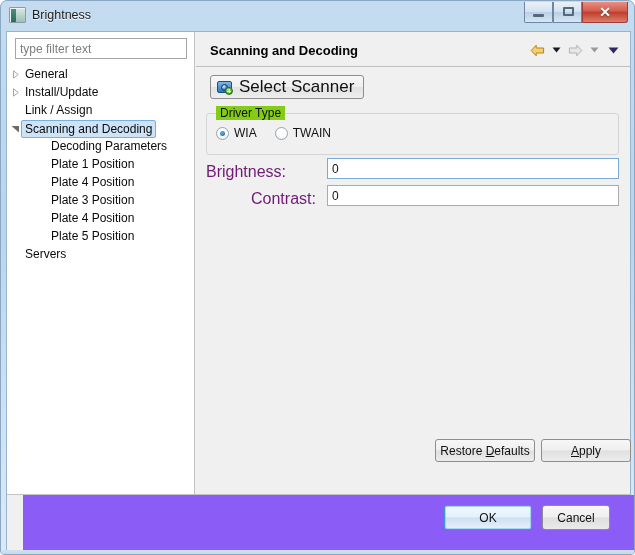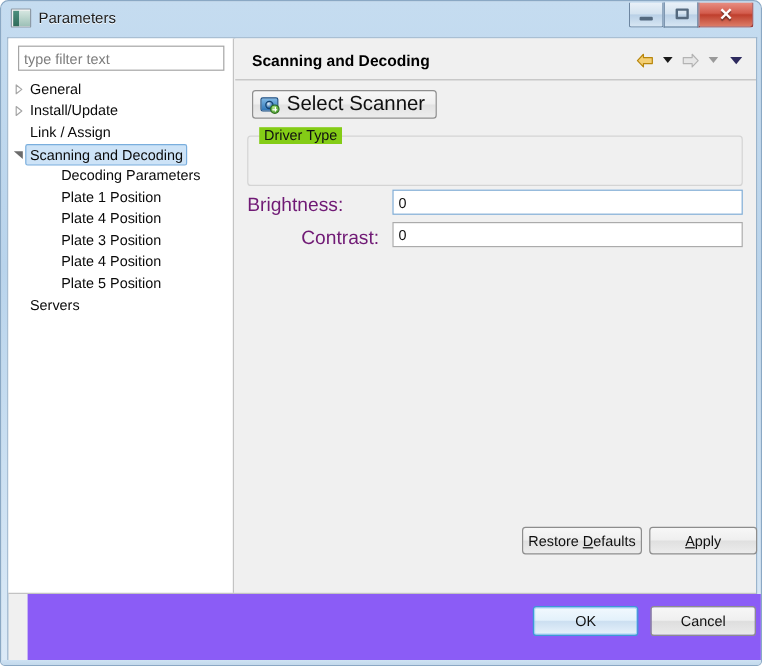--- a/index.html
+++ b/index.html
@@ -428,21 +428,21 @@
   }
   #ok-button {
     left: 421px;
     width: 88px;
     background: linear-gradient(to bottom, #f2f9fe 0%, #e3f1fb 47%, #ccdff1 52%, #e7f2fb 100%);
     border: 1px solid #3c9ad6;
     box-shadow: 0 0 0 1px rgba(110,190,235,0.55) inset;
   }
   #cancel-button {
     left: 519px;
-    width: 88px;
+    width: 68px;
     background: linear-gradient(to bottom, #f7f7f7 0%, #efefef 47%, #dedede 52%, #eaeaea 100%);
     border: 1px solid #8d8d8d;
   }
 
   
   #frame-bottom {
     position: absolute;
     left: 0; top: 549px;
     width: 635px;
     height: 6px;
@@ -452,21 +452,21 @@
 </head>
 <body>
 
 <div id="window">
 
   <div id="titlebar">
     <div id="title-icon">
       <div class="tl-a"></div>
         <div class="tl-b"></div>
     </div>
-    <div id="title-text">Parameters</div>
+    <div id="title-text">Brightness</div>
 
     <div class="wc" id="btn-min">
       <span class="glyph"></span>
     </div>
     <div class="wc" id="btn-max">
       <span class="glyph"></span>
     </div>
     <div class="wc" id="btn-close">
       <span class="glyph">✕</span>
     </div>
@@ -560,20 +560,30 @@
         <span class="scanner-icon">
           <span class="body"></span>
             <span class="lens"></span>
             <span class="plus"></span>
         </span>
         <span>Select Scanner</span>
       </div>
 
       <div id="driver-group">
         <div id="driver-legend">Driver Type</div>
+        <div class="radio-row">
+          <label class="radio checked">
+            <span class="dot"></span>
+            <span>WIA</span>
+          </label>
+          <label class="radio">
+            <span class="dot"></span>
+            <span>TWAIN</span>
+          </label>
+        </div>
       </div>
 
       <div class="field-label" id="brightness-label">Brightness:</div>
       <input class="field-input" id="brightness-input" type="text" value="0" style="">
 
       <div class="field-label" id="contrast-label">Contrast:</div>
       <input class="field-input" id="contrast-input" type="text" value="0" style="">
 
       <div class="sec-btn" id="restore-defaults">
         <span><span>Restore </span><span class="mnemonic">D</span><span>efaults</span></span>

